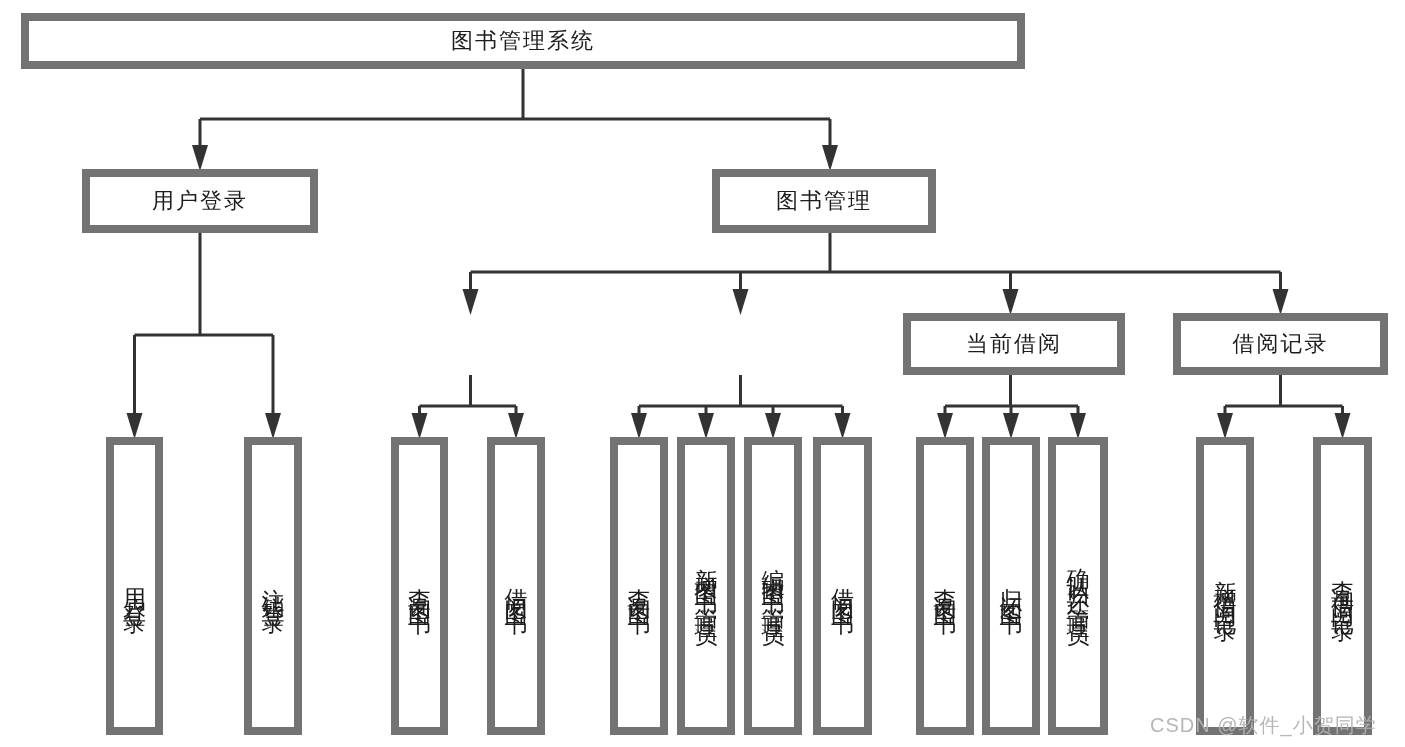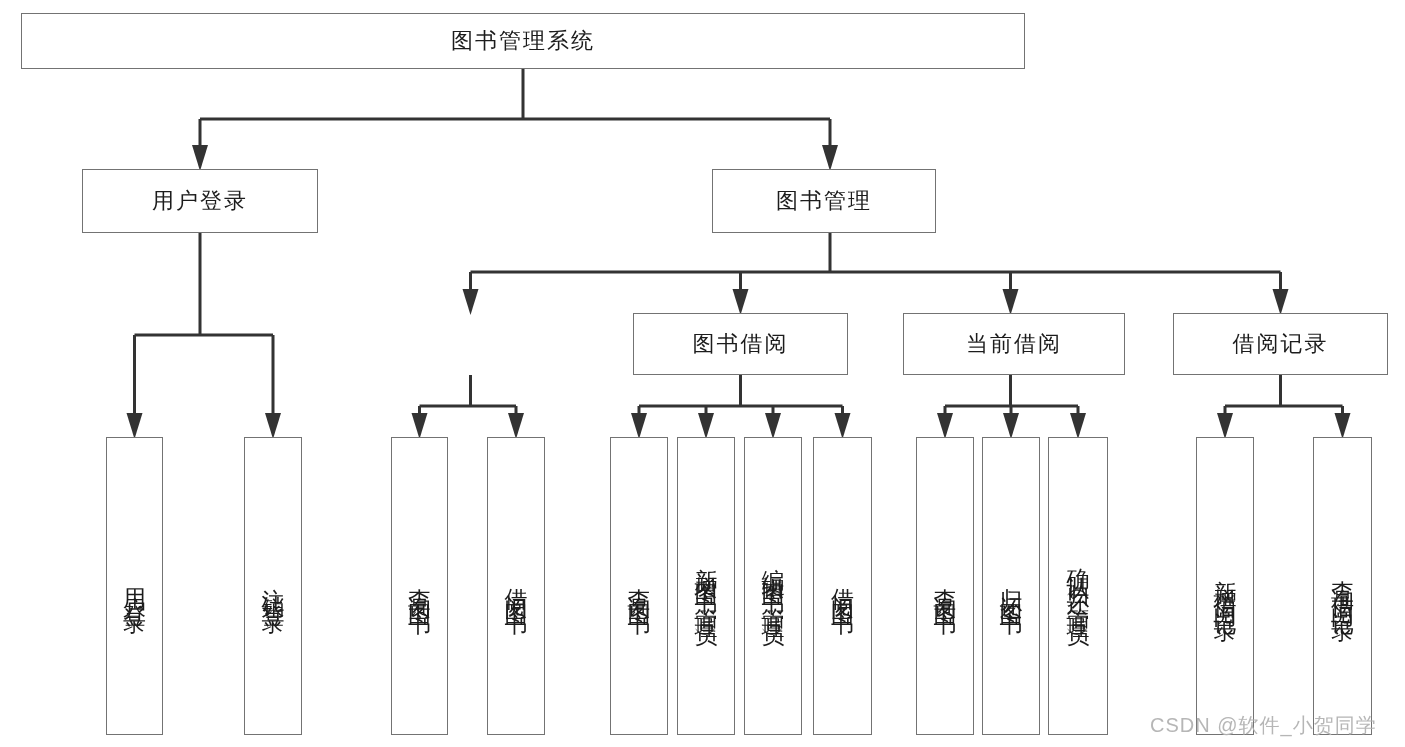--- a/index.html
+++ b/index.html
@@ -5,21 +5,21 @@
 <style>
   html,body{margin:0;padding:0;background:#fff;}
   .stage{
     position:relative;width:1405px;height:747px;background:#ffffff;
     font-family:"Liberation Sans","DejaVu Sans",sans-serif;overflow:hidden;
   }
   .wires{position:absolute;left:0;top:0;z-index:1;}
   .wires path{stroke:#333333;stroke-width:3;fill:none;}
   .wires polygon{fill:#333333;stroke:none;}
   .node{
-    position:absolute;box-sizing:border-box;border:1px solid #737373;background:#ffffff;
+    position:absolute;box-sizing:border-box;border:8px solid #737373;background:#ffffff;
     display:flex;align-items:center;justify-content:center;color:#1c1c1c;z-index:2;
   }
   .node.h span{font-size:22px;letter-spacing:2px;white-space:nowrap;}
   .node.v span{
     writing-mode:vertical-rl;text-orientation:mixed;
     font-size:23px;letter-spacing:8px;line-height:1;white-space:nowrap;
   }
   .watermark{
     position:absolute;left:1150px;top:712px;z-index:3;
     font-size:20px;color:rgba(178,178,178,0.95);letter-spacing:1px;white-space:nowrap;
@@ -91,23 +91,20 @@
     <span>图书管理</span>
   </div>
 
   <div class="node v" style="left:106px;top:437px;width:57px;height:298px">
     <span>用户登录</span>
   </div>
   <div class="node v" style="left:244px;top:437px;width:58px;height:298px">
     <span>注销登录</span>
   </div>
 
-  <div class="node h" style="left:633px;top:313px;width:215px;height:62px">
-    <span>图书借阅</span>
-  </div>
   <div class="node h" style="left:903px;top:313px;width:222px;height:62px">
     <span>当前借阅</span>
   </div>
   <div class="node h" style="left:1173px;top:313px;width:215px;height:62px">
     <span>借阅记录</span>
   </div>
 
   <div class="node v" style="left:391px;top:437px;width:57px;height:298px">
     <span>查询图书</span>
   </div>

